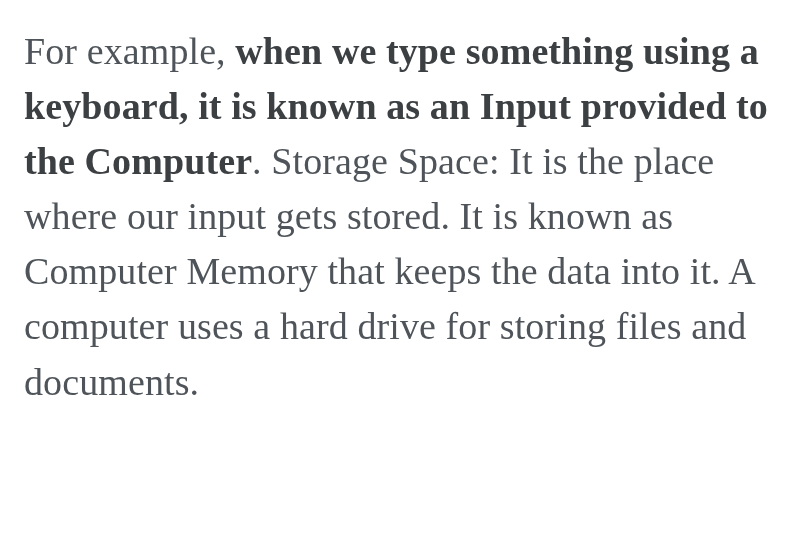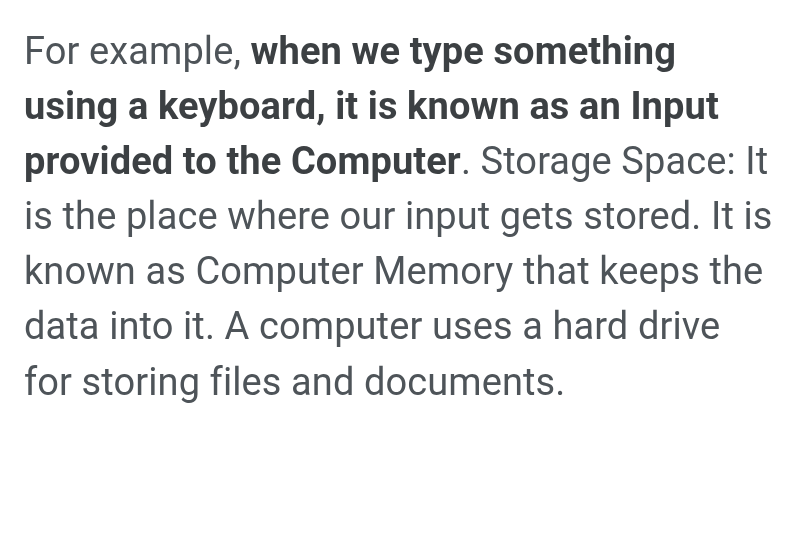--- a/index.html
+++ b/index.html
@@ -14,20 +14,21 @@
       font-family: -apple-system, BlinkMacSystemFont, "Segoe UI", Roboto, "Helvetica Neue", Arial, sans-serif;
       padding: 24px 24px 24px 24px;
       overflow: hidden;
     }
     .paragraph {
       font-size: 38px;
       line-height: 1.45;
       color: #4e5459;
       letter-spacing: 0.1px;
       font-weight: 400;
+      font-family: Liberation Serif, serif;
     }
     .bold {
       font-weight: 700;
       color: #3c4043;
     }
   </style>
 </head>
 <body>
 
 <p class="paragraph"><span>For example, </span><span class="bold">when we type something using a keyboard, it is known as an Input provided to the Computer</span><span>. Storage Space: It is the place where our input gets stored. It is known as Computer Memory that keeps the data into it. A computer uses a hard drive for storing files and documents.</span></p>

